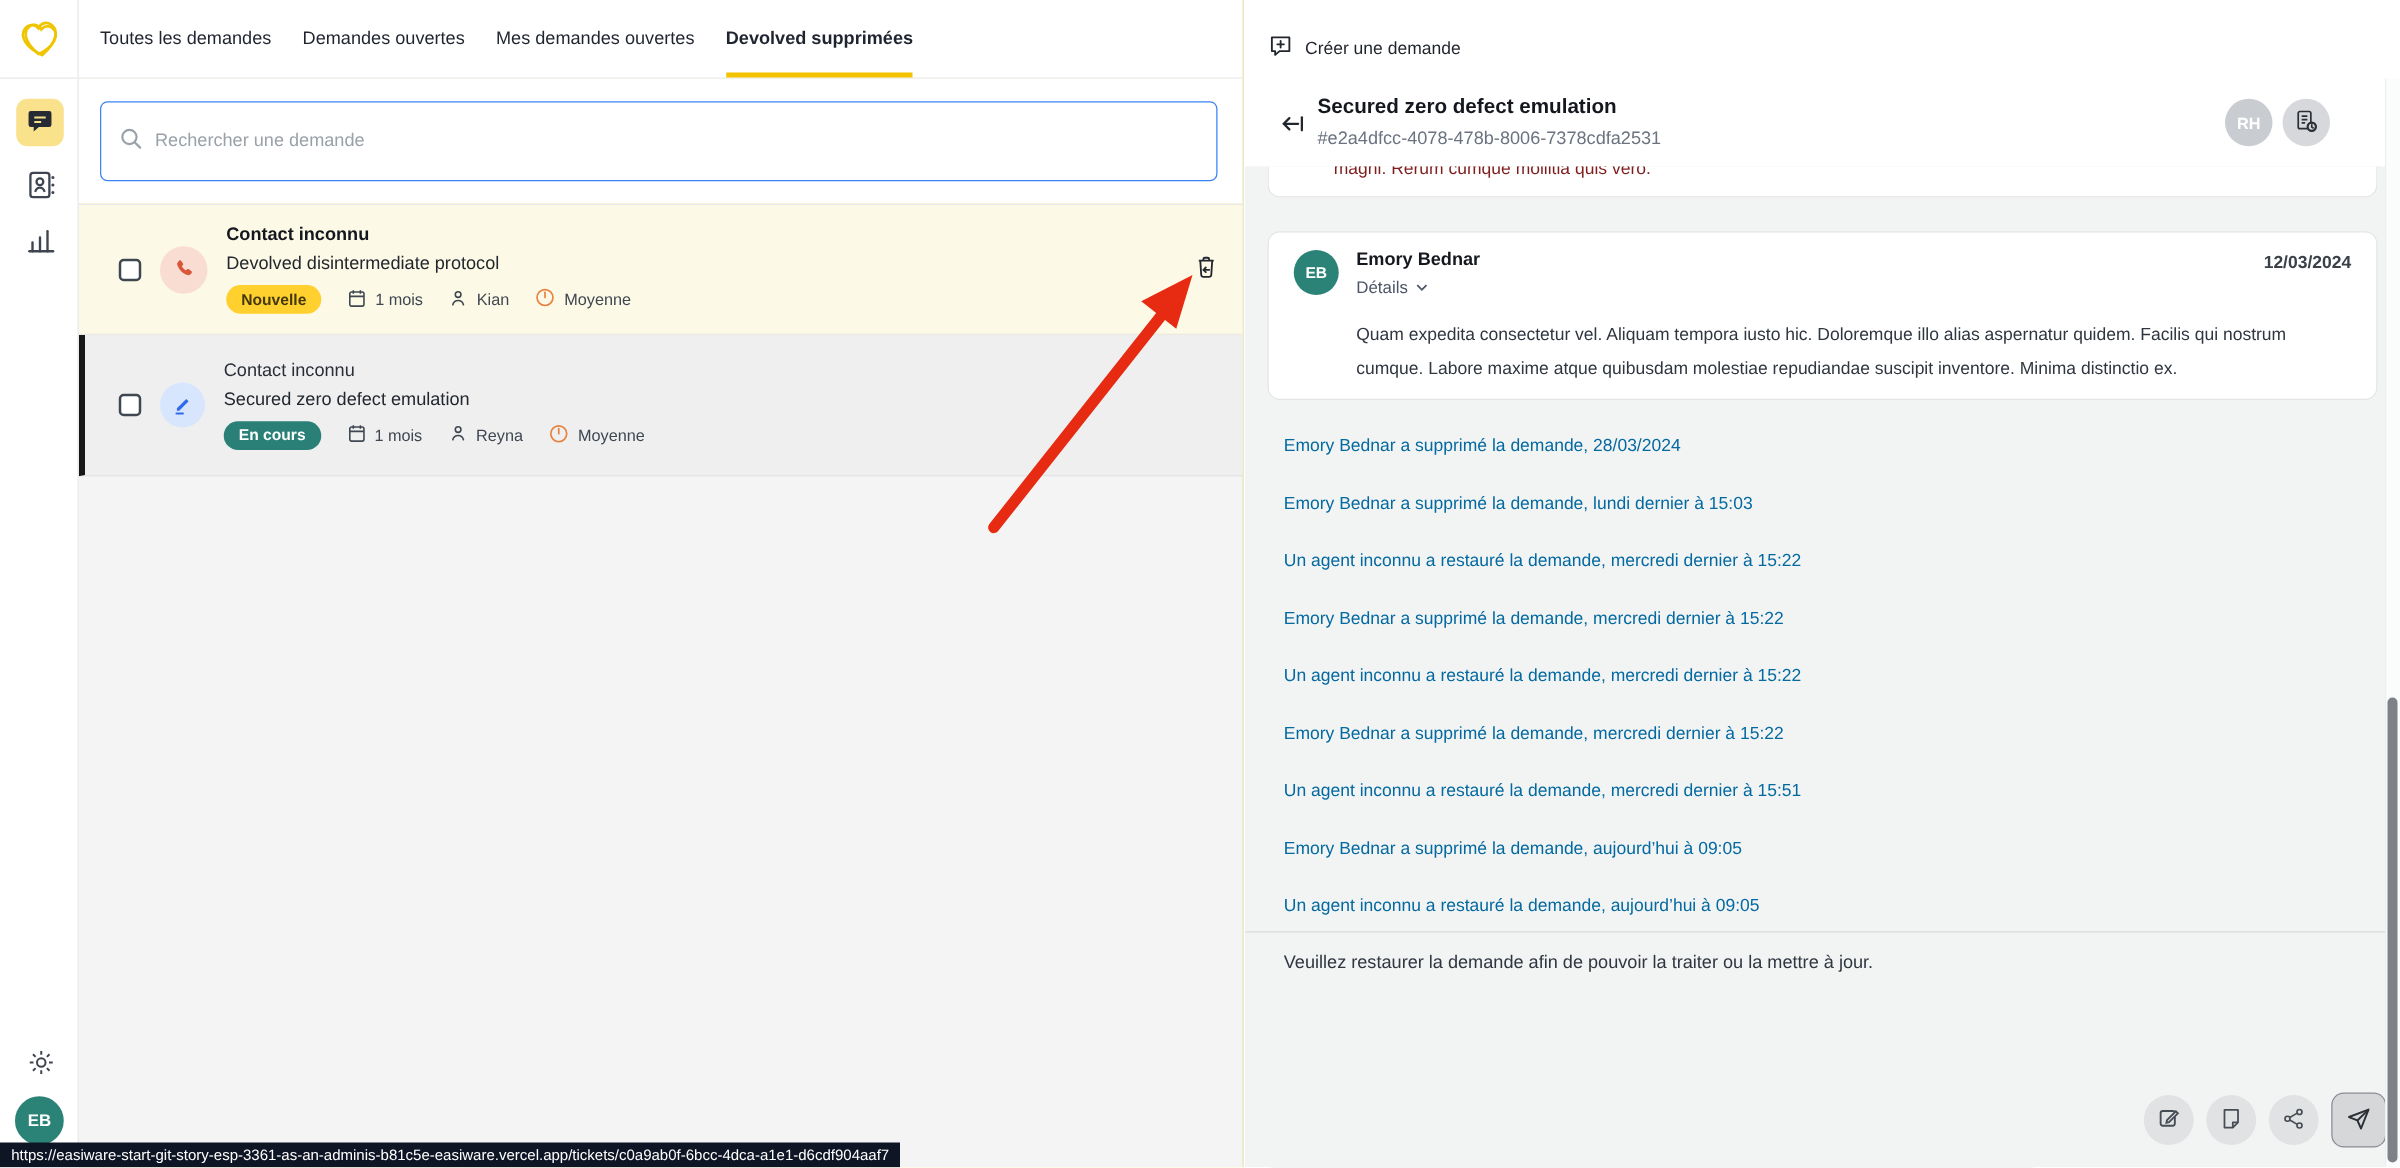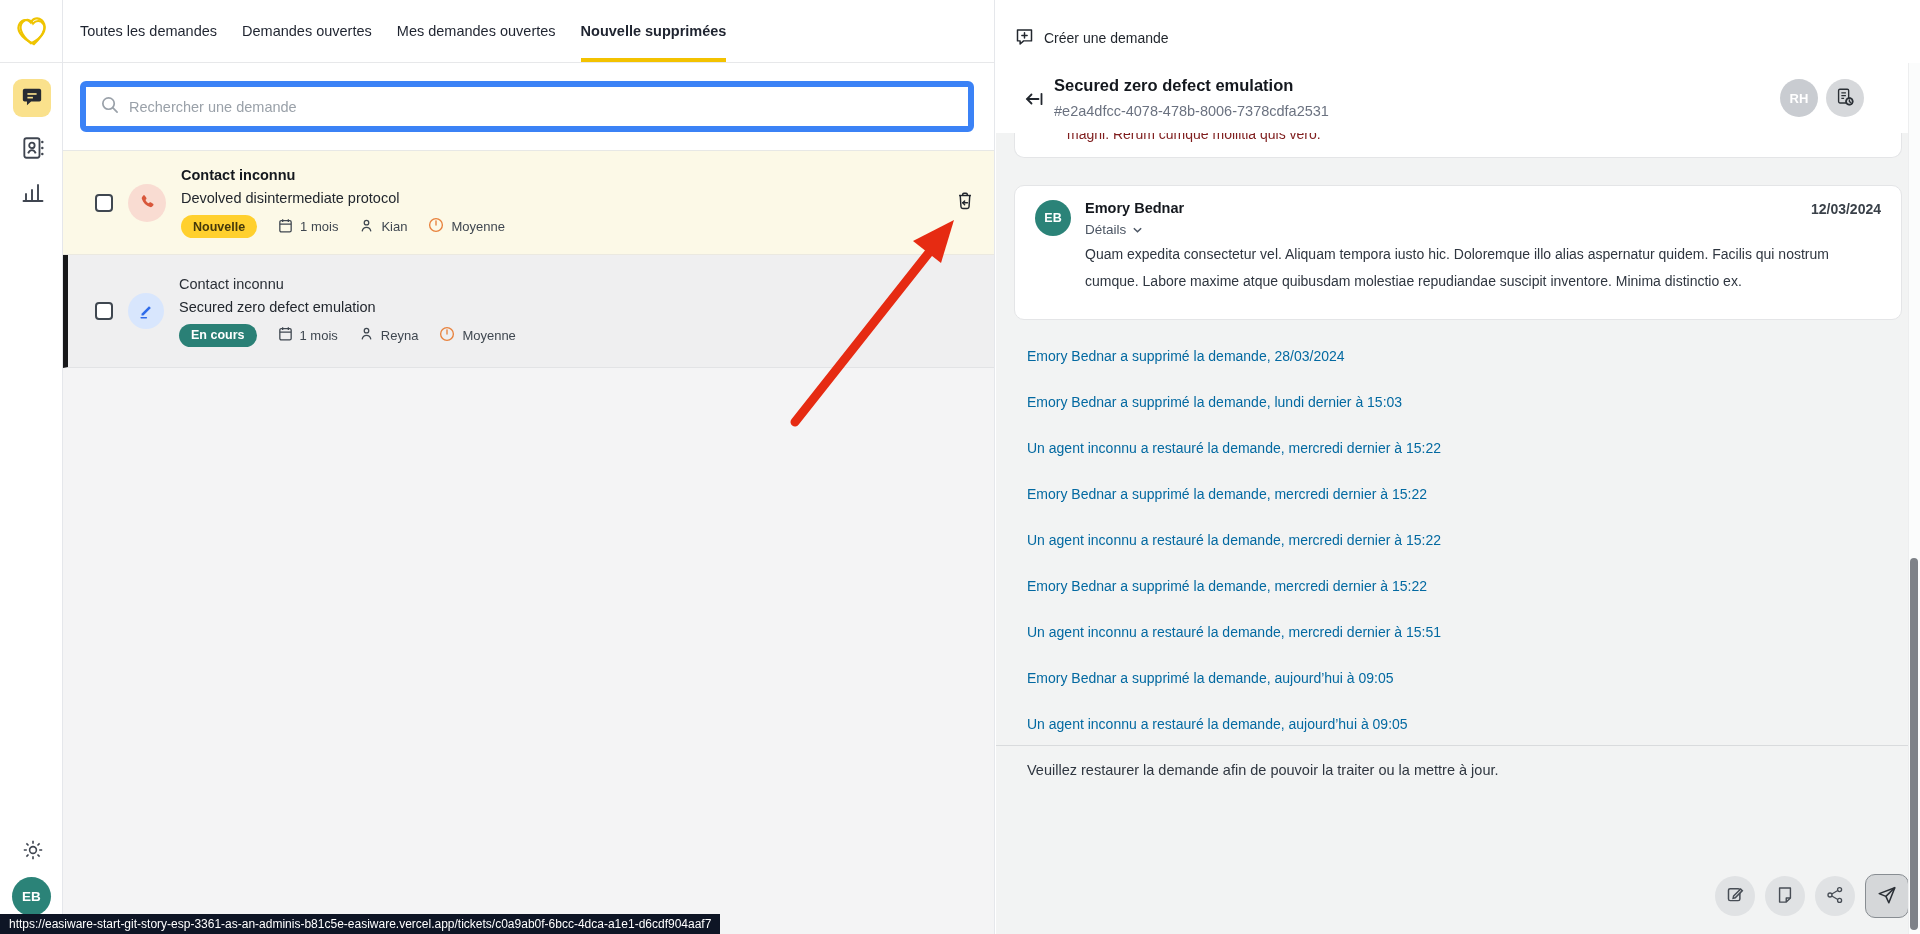--- a/index.html
+++ b/index.html
@@ -24,21 +24,21 @@
 
   
   .left-panel { position:absolute; left:63px; top:0; width:932px; height:934px;
     display:flex; flex-direction:column; border-right:1px solid #E5E7EB; background:#fde047; }
   .tabbar { height:63px; flex:0 0 63px; display:flex; align-items:stretch; gap:25px;
     padding-left:17px; border-bottom:1px solid #E7E8EA; background:#fff; }
   .tab { display:flex; align-items:center; font-size:14.5px; color:#1F2430; cursor:pointer;
     border-bottom:4px solid transparent; padding-top:4px; white-space:nowrap; }
   .tab.active { font-weight:700; border-bottom-color:#F3C200; }
   .search-row { padding:18px 20px 18px 17px; background:#fff; }
-  .search-box { height:51px; border:6px solid #3b82f6; border-radius:6px; background:#fff;
+  .search-box { height:64px; border:1px solid #3b82f6; border-radius:6px; background:#fff;
     display:flex; align-items:center; gap:10px; padding:0 14px; }
   .search-box input { flex:1; border:none; outline:none; font-size:14.5px; color:#1F2430;
     font-family:"Liberation Sans", sans-serif; background:transparent; }
   .search-box input::placeholder { color:#9AA1A9; }
   .ticket-list { flex:1; background:#F4F4F5; }
   .ticket-card { display:flex; align-items:center; gap:15px; padding:0 16px 0 32px; cursor:pointer; }
   .card1 { height:105px; background:#FCF9E7; border-top:1px solid #E7E8E6; border-bottom:1px solid #EBE9E0; }
   .card2 { height:113px; background:#EFEFF0; border-bottom:1px solid #E2E3E5;
     border-left:5px solid #17181A; padding-left:27px; }
   .checkbox { width:18px; height:18px; border:2px solid #3F4750; border-radius:4px;
@@ -86,21 +86,21 @@
   .message-card { margin-top:27px; height:135px; background:#fff; border:1px solid #E4E5E7;
     border-radius:10px; padding:14px 20px; display:flex; gap:14px; }
   .msg-avatar { width:36px; height:36px; border-radius:50%; background:#2B8378; color:#fff;
     font-size:12.5px; font-weight:700; display:flex; align-items:center; justify-content:center;
     flex:0 0 36px; }
   .msg-content { flex:1; position:relative; }
   .msg-author { font-size:14.5px; font-weight:700; color:#14181E; }
   .msg-date { position:absolute; right:0; top:1px; font-size:14px; color:#3A4149;font-weight:bold; }
   .msg-details { display:flex; align-items:center; gap:6px; margin-top:6px; font-size:13.5px;
     color:#4B5563; cursor:pointer; width:fit-content; }
-  .msg-body { margin-top:4px; font-size:14px; line-height:27px; color:#2F3640; }
+  .msg-body { margin-top:17px; font-size:14px; line-height:27px; color:#2F3640; }
   .log-list { margin:28px 0 0 13px; }
   .log-entry { font-size:14px; color:#0369a1; margin-bottom:30px; }
   .bottom-divider { position:absolute; top:745px; left:0; width:100%; height:1px; background:#D9DBDD; }
   .restore-notice { position:absolute; top:762px; left:31px; font-size:14.5px; color:#2F3640; }
   .composer-actions { position:absolute; bottom:16px; right:11px; display:flex; align-items:center; gap:10px; }
   .round-action { width:40px; height:40px; border-radius:50%; background:#E0E2E4; border:none;
     display:flex; align-items:center; justify-content:center; cursor:pointer; }
   .send-action { width:44px; height:44px; border-radius:10px; background:#D5D7D9;
     border:1px solid #888D92; display:flex; align-items:center; justify-content:center; cursor:pointer; }
 
@@ -164,21 +164,21 @@
       </span>
     </button>
     <div class="side-avatar">EB</div>
   </aside>
 
   <section class="left-panel">
     <nav class="tabbar">
       <div class="tab">Toutes les demandes</div>
       <div class="tab">Demandes ouvertes</div>
       <div class="tab">Mes demandes ouvertes</div>
-      <div class="tab active">Nouvelle supprimées</div>
+      <div class="tab active">Devolved supprimées</div>
     </nav>
 
     <div class="search-row">
       <div class="search-box">
         <span>
           <svg viewBox="0 0 20 20" width="19" height="19">
             <circle cx="9" cy="9" r="6" fill="none" stroke="#9AA1A9" stroke-width="1.8"></circle>
             <line x1="13.6" y1="13.6" x2="18" y2="18" stroke="#9AA1A9" stroke-width="1.8" stroke-linecap="round"></line>
           </svg>
         </span>

